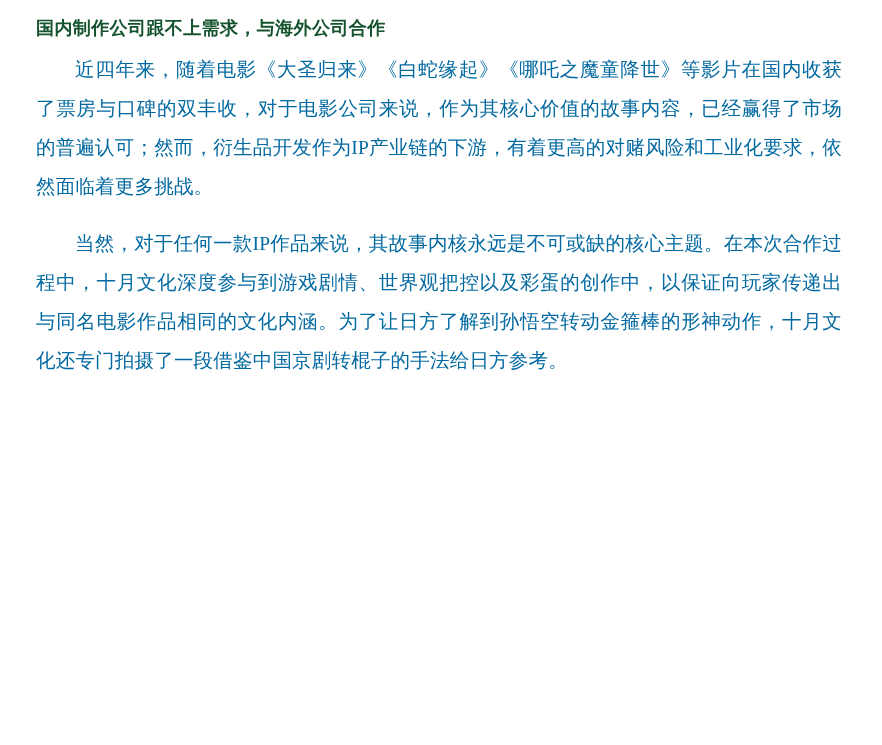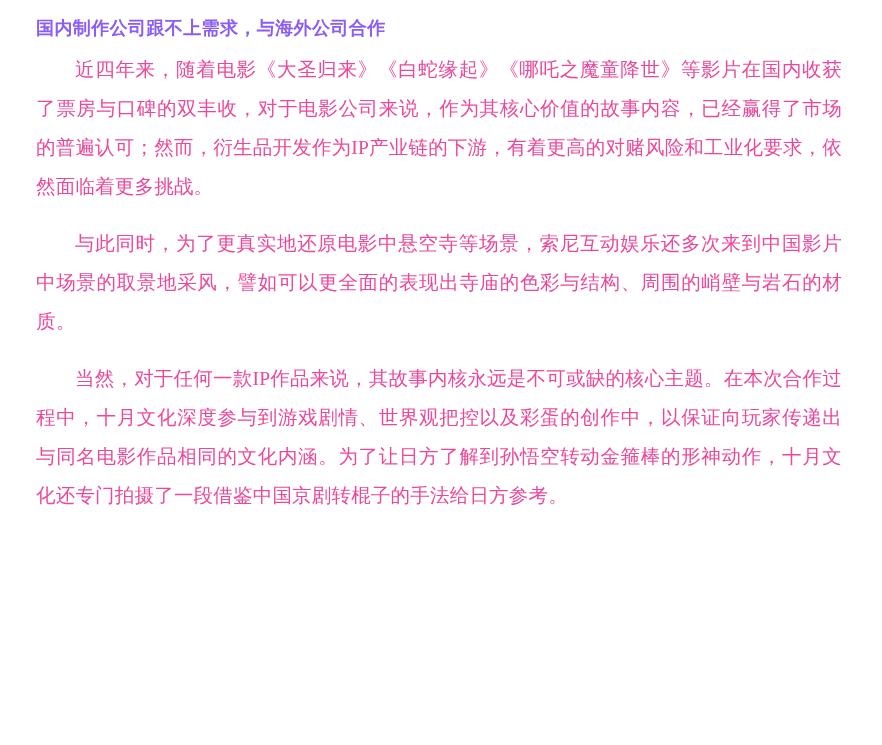--- a/index.html
+++ b/index.html
@@ -18,39 +18,38 @@
     box-sizing: border-box;
     width: 882px;
     padding: 14px 40px 0 36px;
   }
   .article-heading {
     font-family: "Liberation Sans", "DejaVu Sans", sans-serif;
     font-weight: bold;
     font-size: 18px;
     line-height: 28px;
     letter-spacing: 0.4px;
-    color: #8b5cf6;
+    color: #14532d;
     margin: 0 0 8px 0;
   }
   .paragraph {
     font-size: 19.5px;
     line-height: 39px;
     letter-spacing: 0.2px;
     text-align: justify;
     text-justify: inter-ideograph;
     text-indent: 2em;
     margin: 0 0 18px 0;
-    color: #ec4899;
+    color: #0369a1;
     font-family: Liberation Serif, serif;
   }
   .paragraph:last-child {
     margin-bottom: 0;
   }
 </style>
 </head>
 <body>
 
 <div class="article">
   <h2 class="article-heading">国内制作公司跟不上需求，与海外公司合作</h2>
   <p class="paragraph">近四年来，随着电影《大圣归来》《白蛇缘起》《哪吒之魔童降世》等影片在国内收获了票房与口碑的双丰收，对于电影公司来说，作为其核心价值的故事内容，已经赢得了市场的普遍认可；然而，衍生品开发作为IP产业链的下游，有着更高的对赌风险和工业化要求，依然面临着更多挑战。</p>
-  <p class="paragraph">与此同时，为了更真实地还原电影中悬空寺等场景，索尼互动娱乐还多次来到中国影片中场景的取景地采风，譬如可以更全面的表现出寺庙的色彩与结构、周围的峭壁与岩石的材质。</p>
   <p class="paragraph">当然，对于任何一款IP作品来说，其故事内核永远是不可或缺的核心主题。在本次合作过程中，十月文化深度参与到游戏剧情、世界观把控以及彩蛋的创作中，以保证向玩家传递出与同名电影作品相同的文化内涵。为了让日方了解到孙悟空转动金箍棒的形神动作，十月文化还专门拍摄了一段借鉴中国京剧转棍子的手法给日方参考。</p>
 </div>
 
 </body></html>

